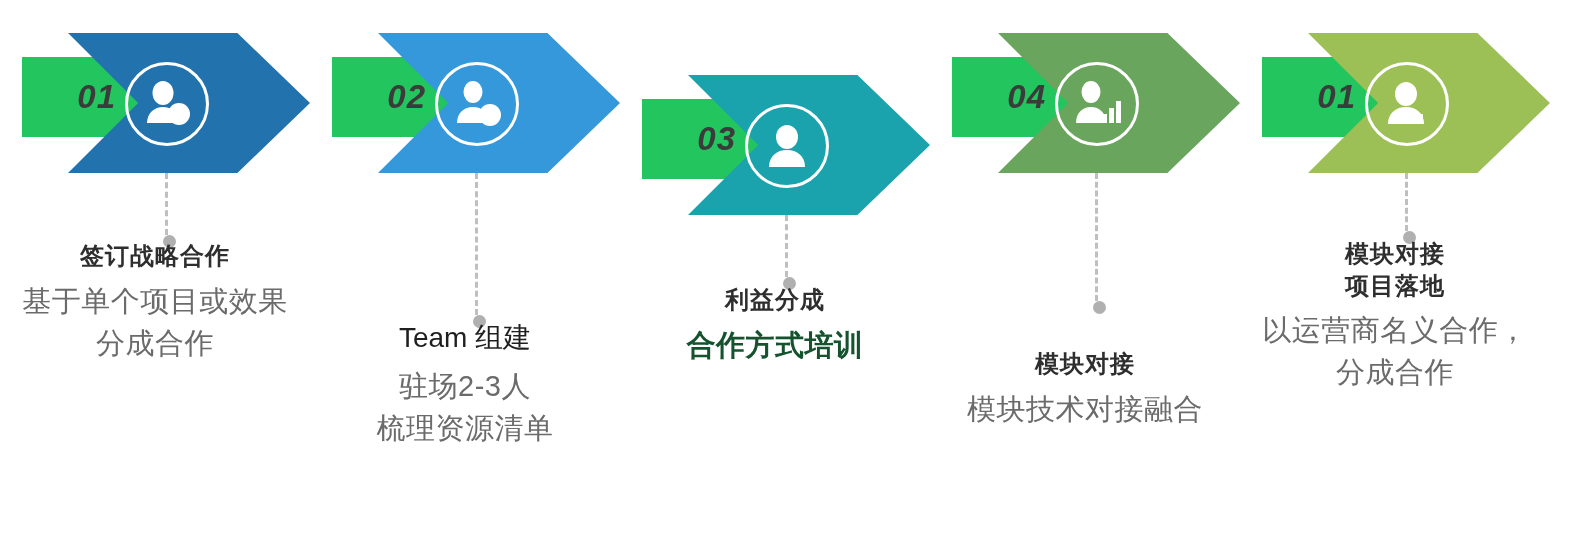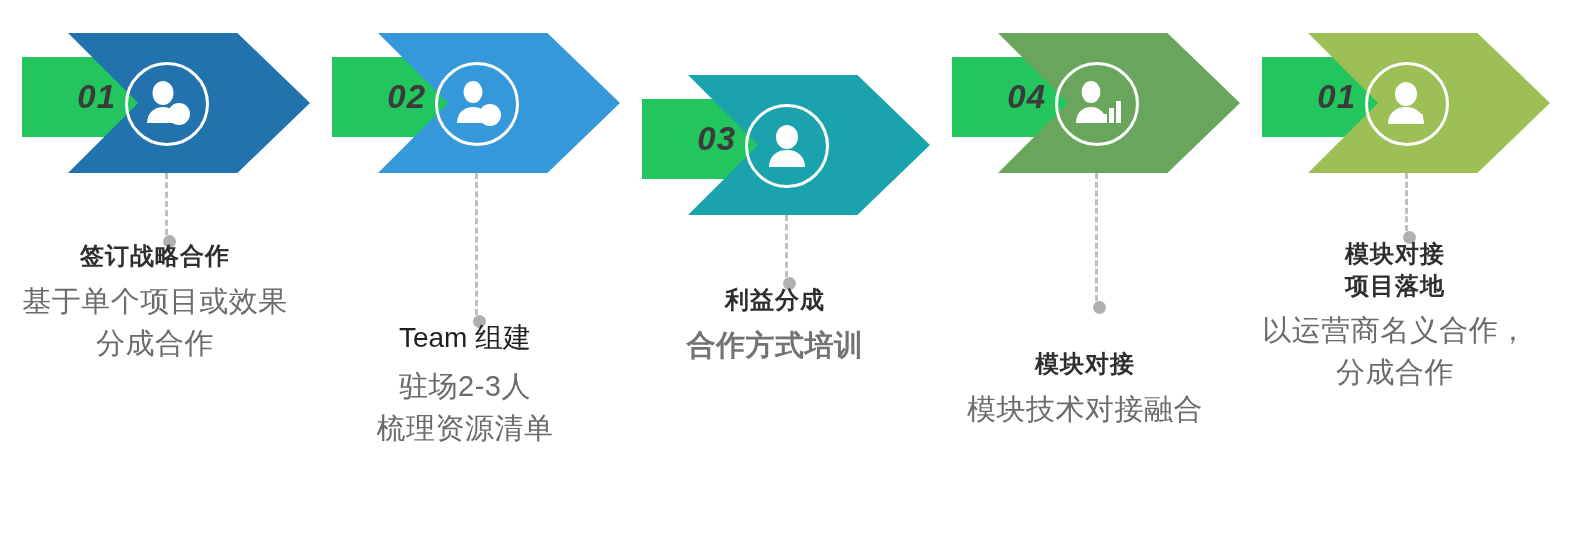--- a/index.html
+++ b/index.html
@@ -123,21 +123,21 @@
   .subtitle {
     margin-top: 8px;
     font-size: 29px;
     color: #6b6b6b;
     line-height: 1.45;
     white-space: pre-line;
     letter-spacing: 0.5px;
   }
   .subtitle.strong {
     font-weight: bold;
-    color: #737373;
+    color: #14532d;
   }
 </style>
 </head>
 <body>
 
 <div id="stage">
     <div class="step" style="left: 0px;">
     <div class="banner">
       <div class="num-tab">
         <span class="num-tab-label">01</span>

